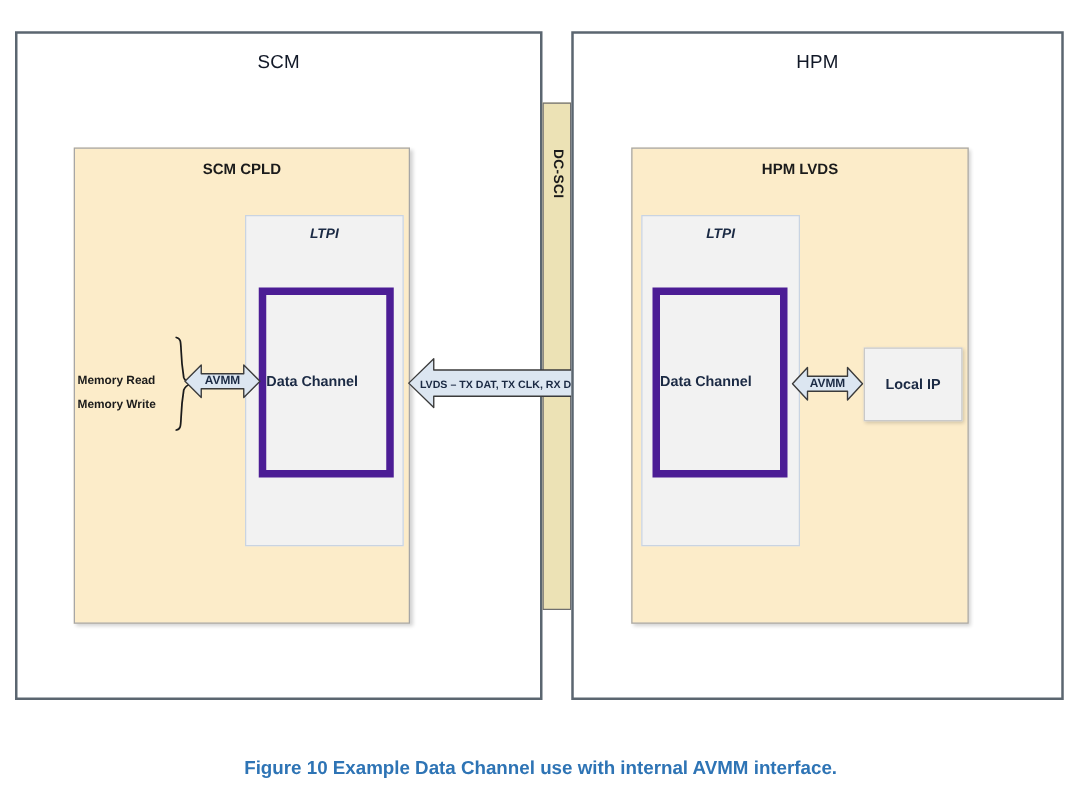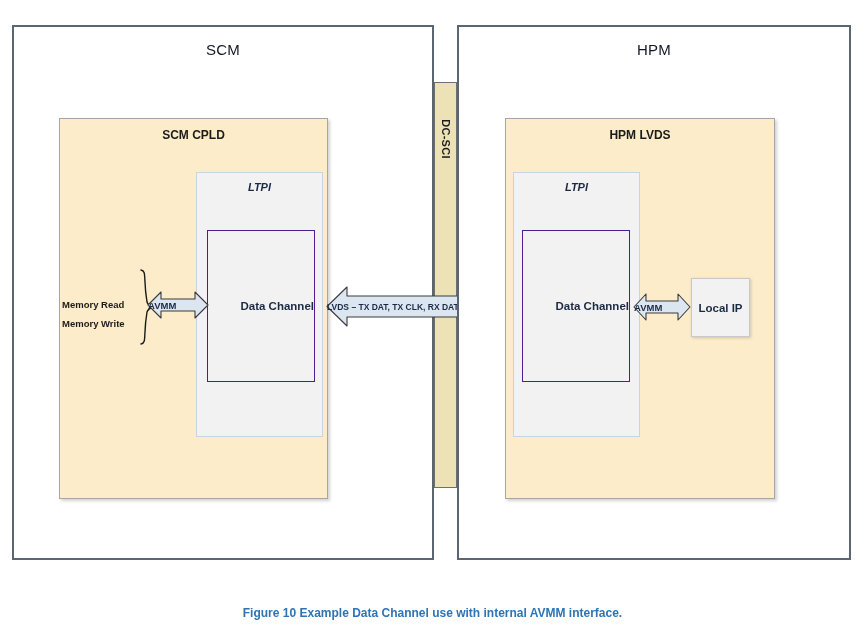--- a/index.html
+++ b/index.html
@@ -73,25 +73,25 @@
     font-size: 11px;
     font-weight: bold;
     color: #1b2a44;
     font-style: italic;
   }
 
   
   .dc-box {
     position: absolute;
     background: #f2f2f2;
-    border: 1px solid #4c1d95;
+    border: 6px solid #4c1d95;
     box-sizing: border-box;
     display: flex;
     align-items: center;
-    justify-content: flex-end;
+    justify-content: flex-start;
   }
   .dc-label {
     font-size: 11.5px;
     font-weight: bold;
     color: #1b2a44;
     text-align: center;
   }
 
   
   .localip-box {
@@ -134,20 +134,21 @@
   .arrow-wrap {
     position: absolute;
   }
   .arrow-wrap svg { display: block; overflow: visible; }
   .arrow-text {
     position: absolute;
     left: 0;
     right: 0;
     top: 50%;
     transform: translateY(-50%);
+    text-align: center;
     font-size: 9.5px;
     font-weight: bold;
     color: #1b2a44;
     white-space: nowrap;
     pointer-events: none;
   }
   .arrow-text.small { font-size: 8.5px; }
 
   
   .brace-wrap { position: absolute; }
@@ -160,21 +161,21 @@
     white-space: nowrap;
   }
 
   
   .caption {
     position: absolute;
     left: 0;
     right: 0;
     top: 606px;
     text-align: center;
-    font-size: 12px;
+    font-size: 15px;
     font-weight: bold;
     color: #2e74b5;
   }
 </style>
 </head>
 <body>
 
 <div id="canvas">
 
   <div class="module-frame" style="left:12px; top:25px; width:422px; height:535px;">
@@ -236,19 +237,19 @@
     <span class="dc-label">Data Channel</span>
   </div>
 
   <div class="arrow-wrap" style="left:634px; top:292px; width:56px; height:30px;">
     <svg width="56" height="30" viewBox="0 0 56 30">
       <polygon points="0,15 12,2 12,9 44,9 44,2 56,15 44,28 44,21 12,21 12,28" fill="#dce6f1" stroke="#3b3b3b" stroke-width="1.1" stroke-linejoin="round"></polygon>
     </svg>
     <div class="arrow-text">AVMM</div>
   </div>
 
-  <div class="localip-box" style="left:691px; top:278px; width:59px; height:59px;">
+  <div class="localip-box" style="left:691px; top:278px; width:79px; height:59px;">
     <span class="localip-label">Local IP</span>
   </div>
 
   <div class="caption">Figure 10 Example Data Channel use with internal AVMM interface.</div>
 
 </div>
 
 </body></html>

